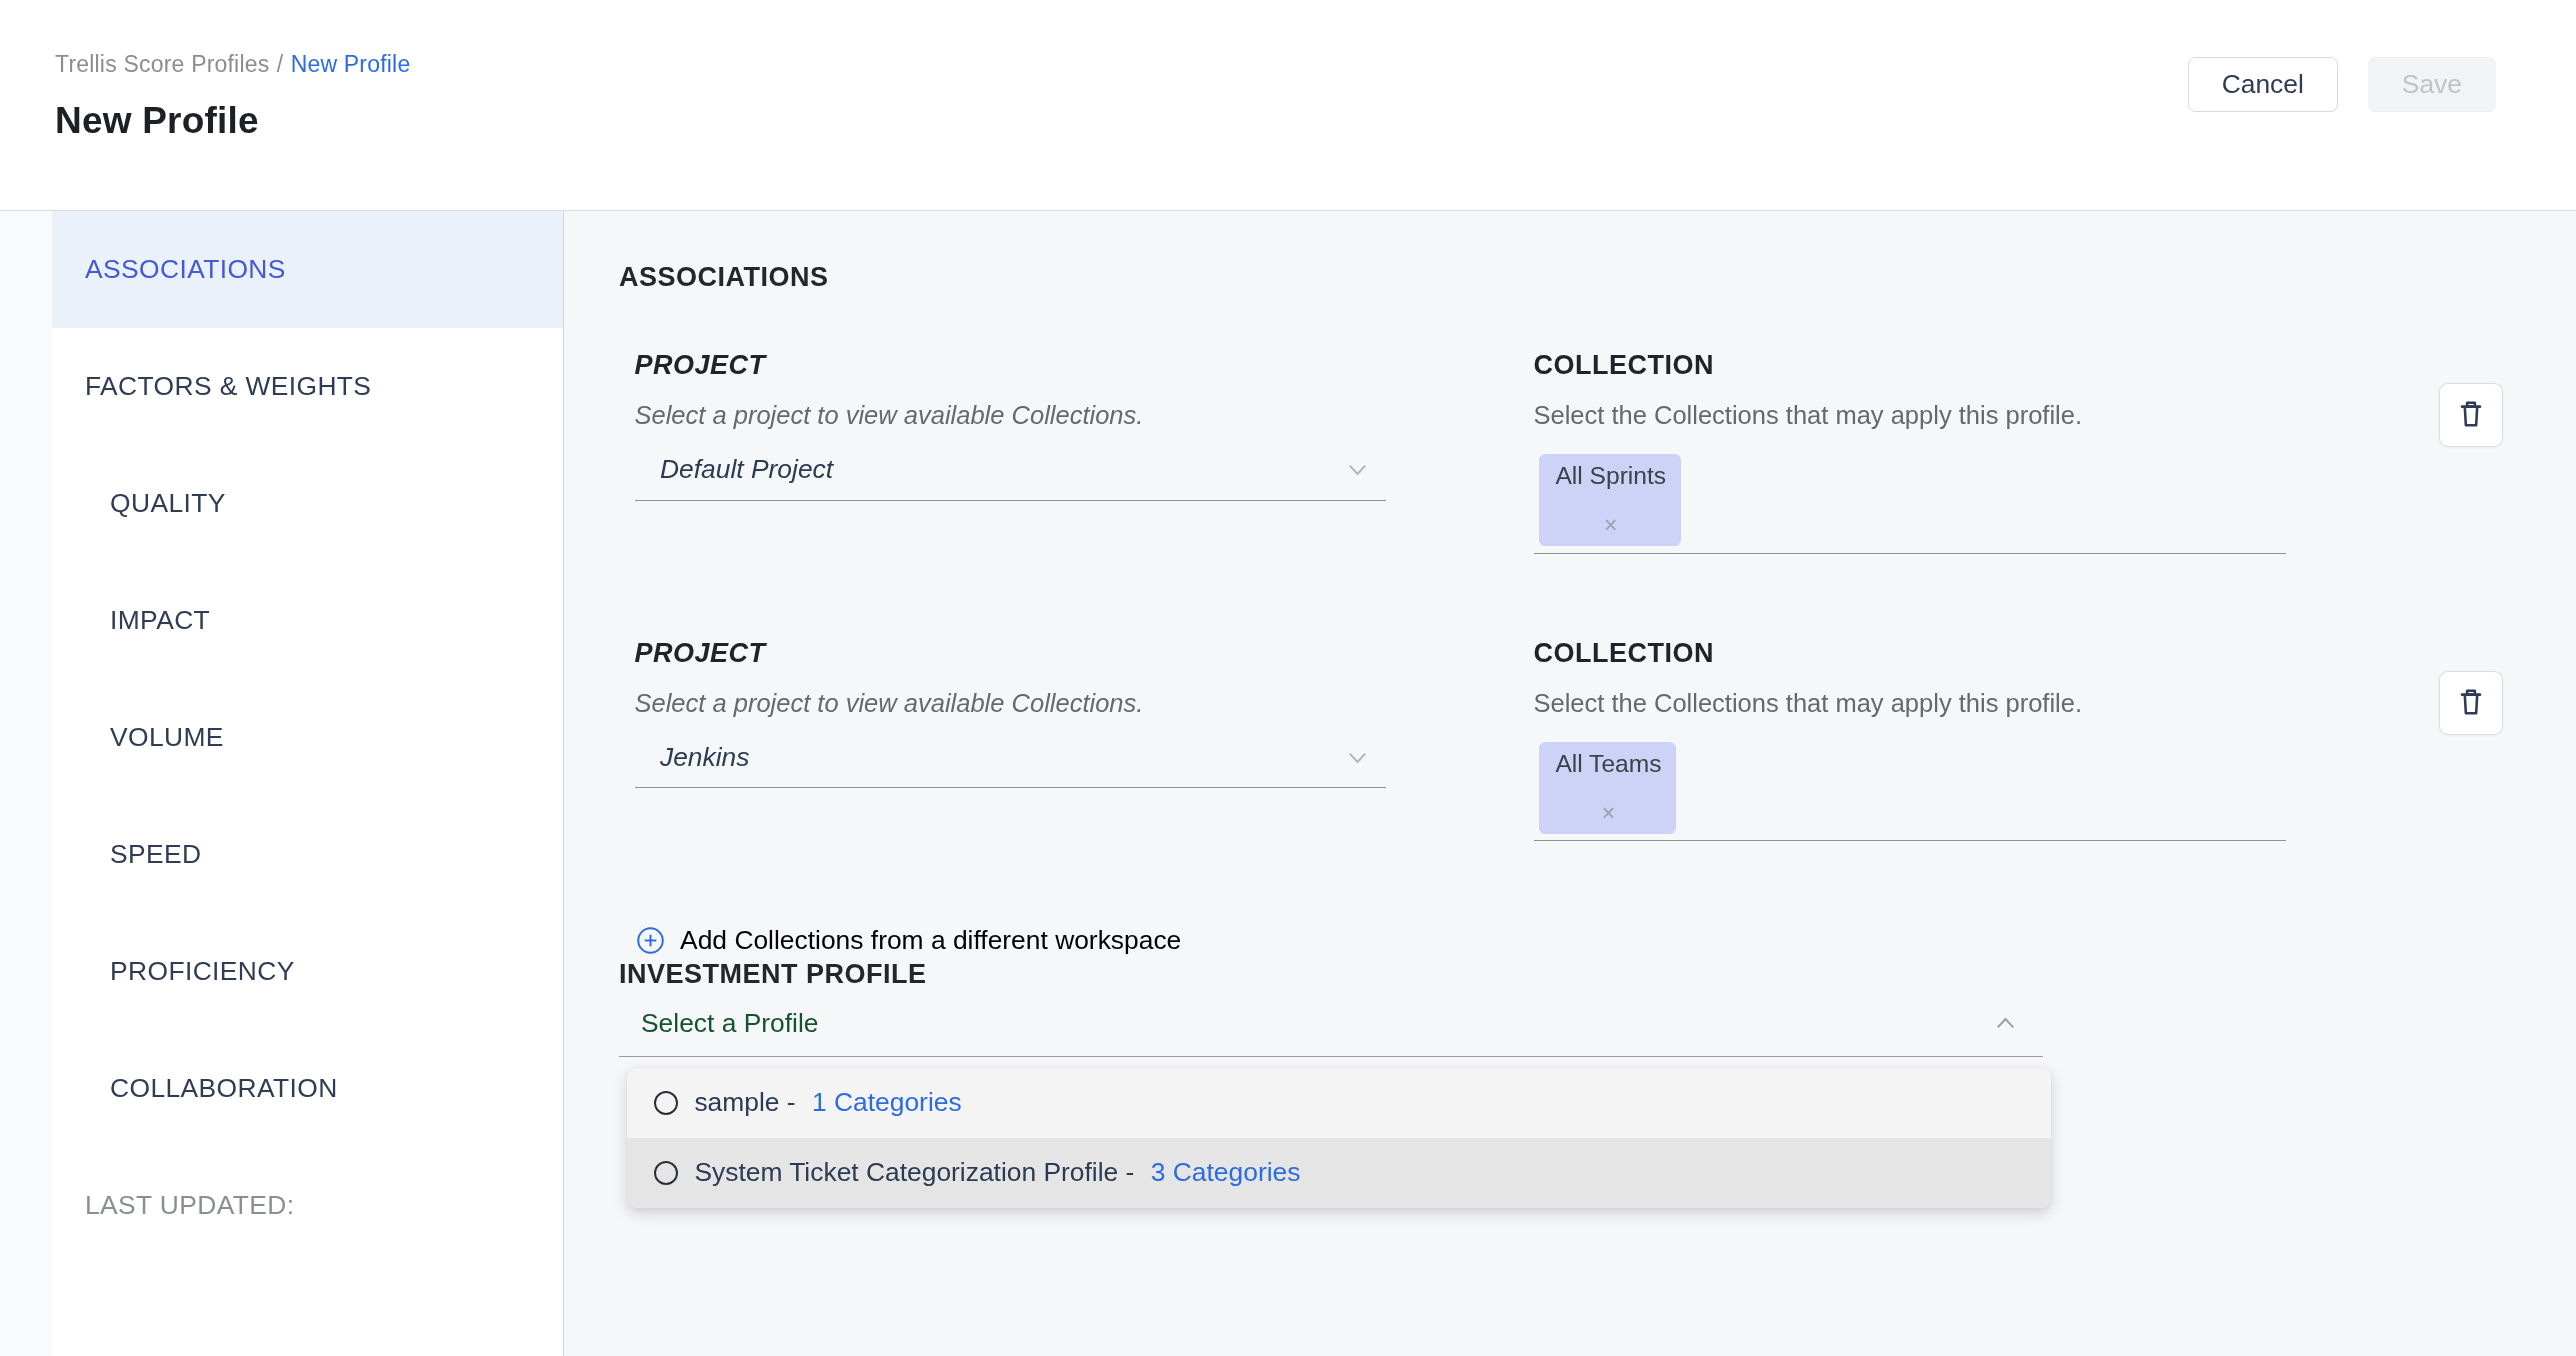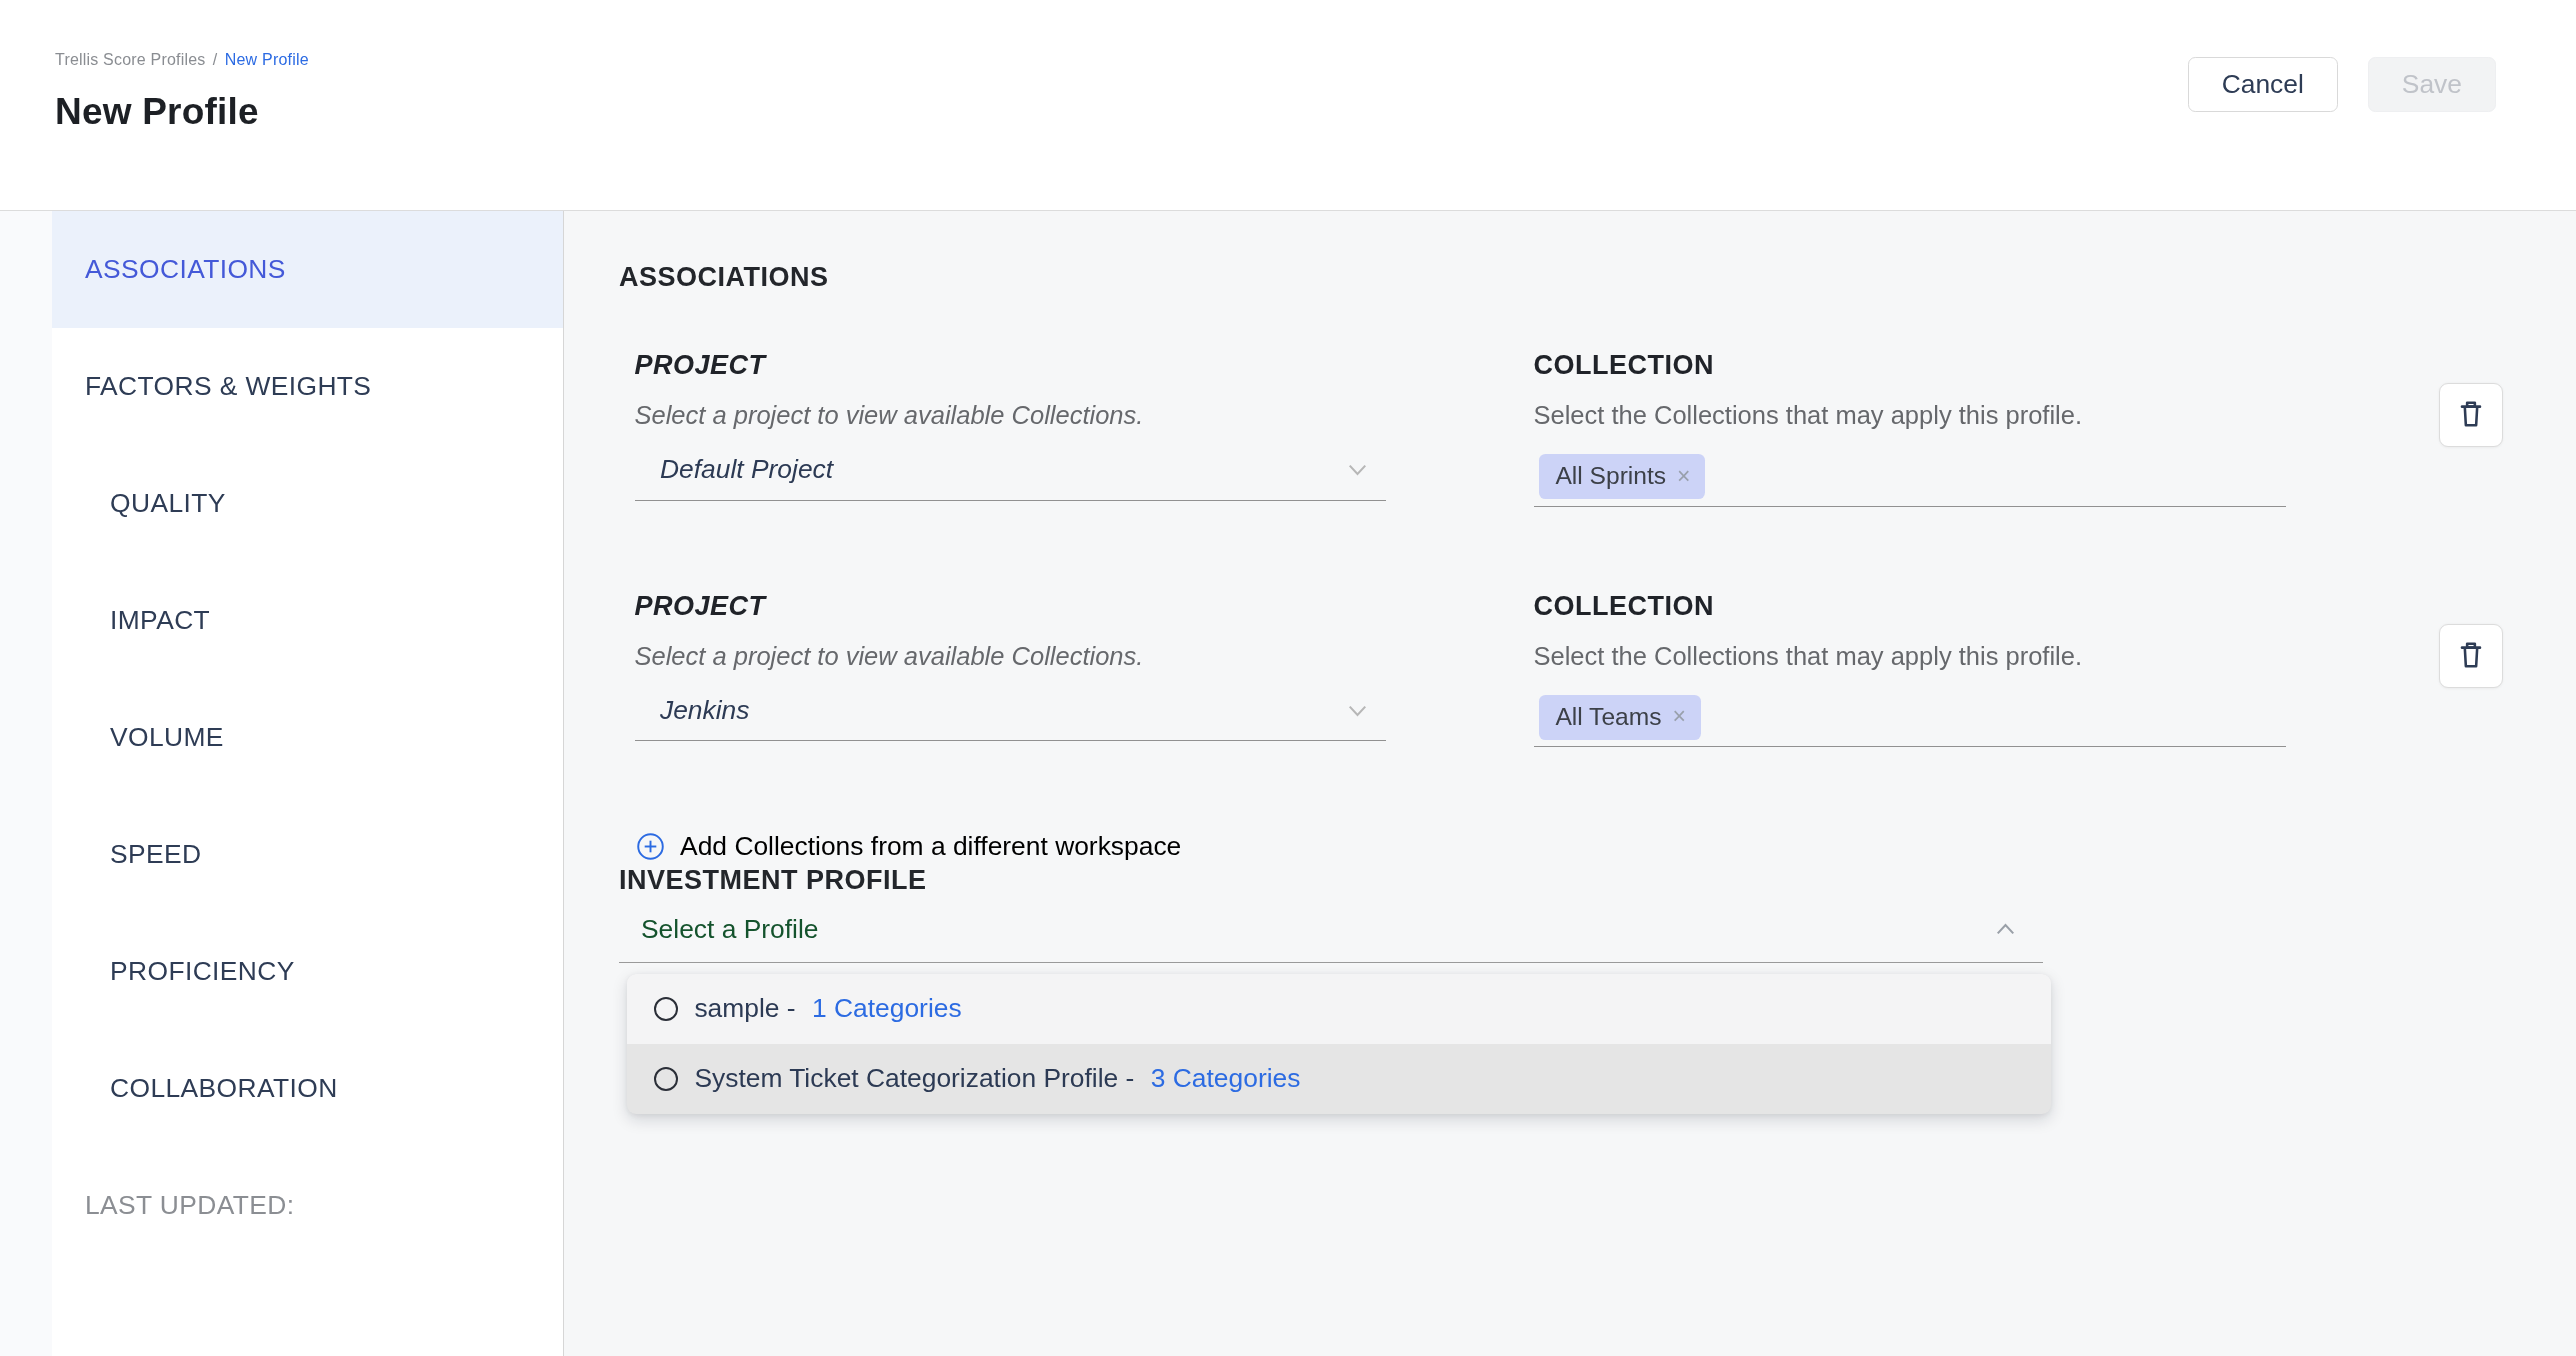--- a/index.html
+++ b/index.html
@@ -14,21 +14,21 @@
   
   .header {
     height: 211px;
     background: #ffffff;
     border-bottom: 1.8px solid #dcdcdc;
     display: flex;
     justify-content: space-between;
     align-items: flex-start;
   }
   .header-left { padding: 51px 0 0 55px; }
-  .breadcrumb { font-size: 16px; color: #8a8d92; letter-spacing: 0.2px; }
+  .breadcrumb { font-size: 23px; color: #8a8d92; letter-spacing: 0.2px; }
   .breadcrumb .crumb-parent { color: #8a8d92; cursor: pointer; }
   .breadcrumb .crumb-sep { color: #8a8d92; padding: 0 7.3px; }
   .breadcrumb .crumb-current { color: #2c6be3; cursor: pointer; }
   .page-title {
     margin-top: 22px;
     font-size: 37px;
     font-weight: 600;
     color: #1d2025;
     letter-spacing: 0.2px;
   }
@@ -106,26 +106,27 @@
     display: flex;
     align-items: flex-end;
     border-bottom: 1.8px solid #919191;
     padding: 0 12.8px 6.4px 5.5px;
     min-height: 50px;
     cursor: pointer;
   }
   .chip {
     display: inline-flex;
     align-items: center;
-    gap: 11px;
+    gap: 24px;
     background: #ccd3f7;
     border-radius: 6.4px;
     padding: 8.2px 14.6px 9px 16.4px;
     font-size: 24.6px;
     color: #3c4048;
+    flex-direction: column;
   }
   .chip-close { font-size: 23px; color: #99a0ac; cursor: pointer; line-height: 1; }
   .trash-btn {
     margin-left: auto;
     margin-top: 33px;
     width: 64px;
     height: 64px;
     border-radius: 9px;
     border: 1.8px solid #dcdcdc;
     background: #ffffff;

